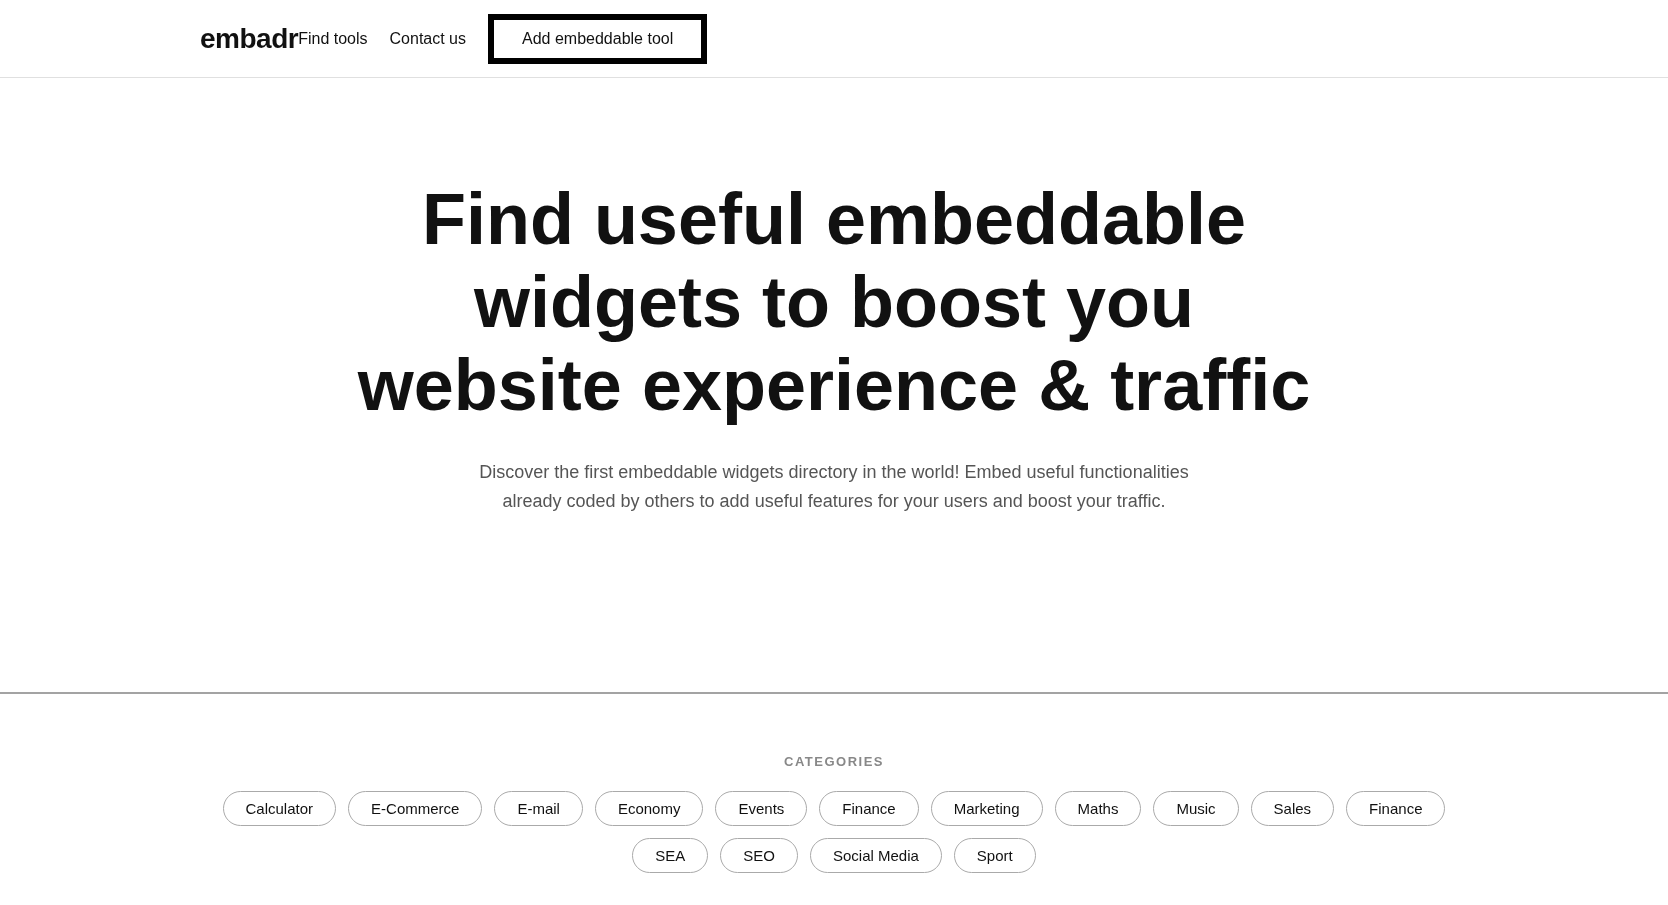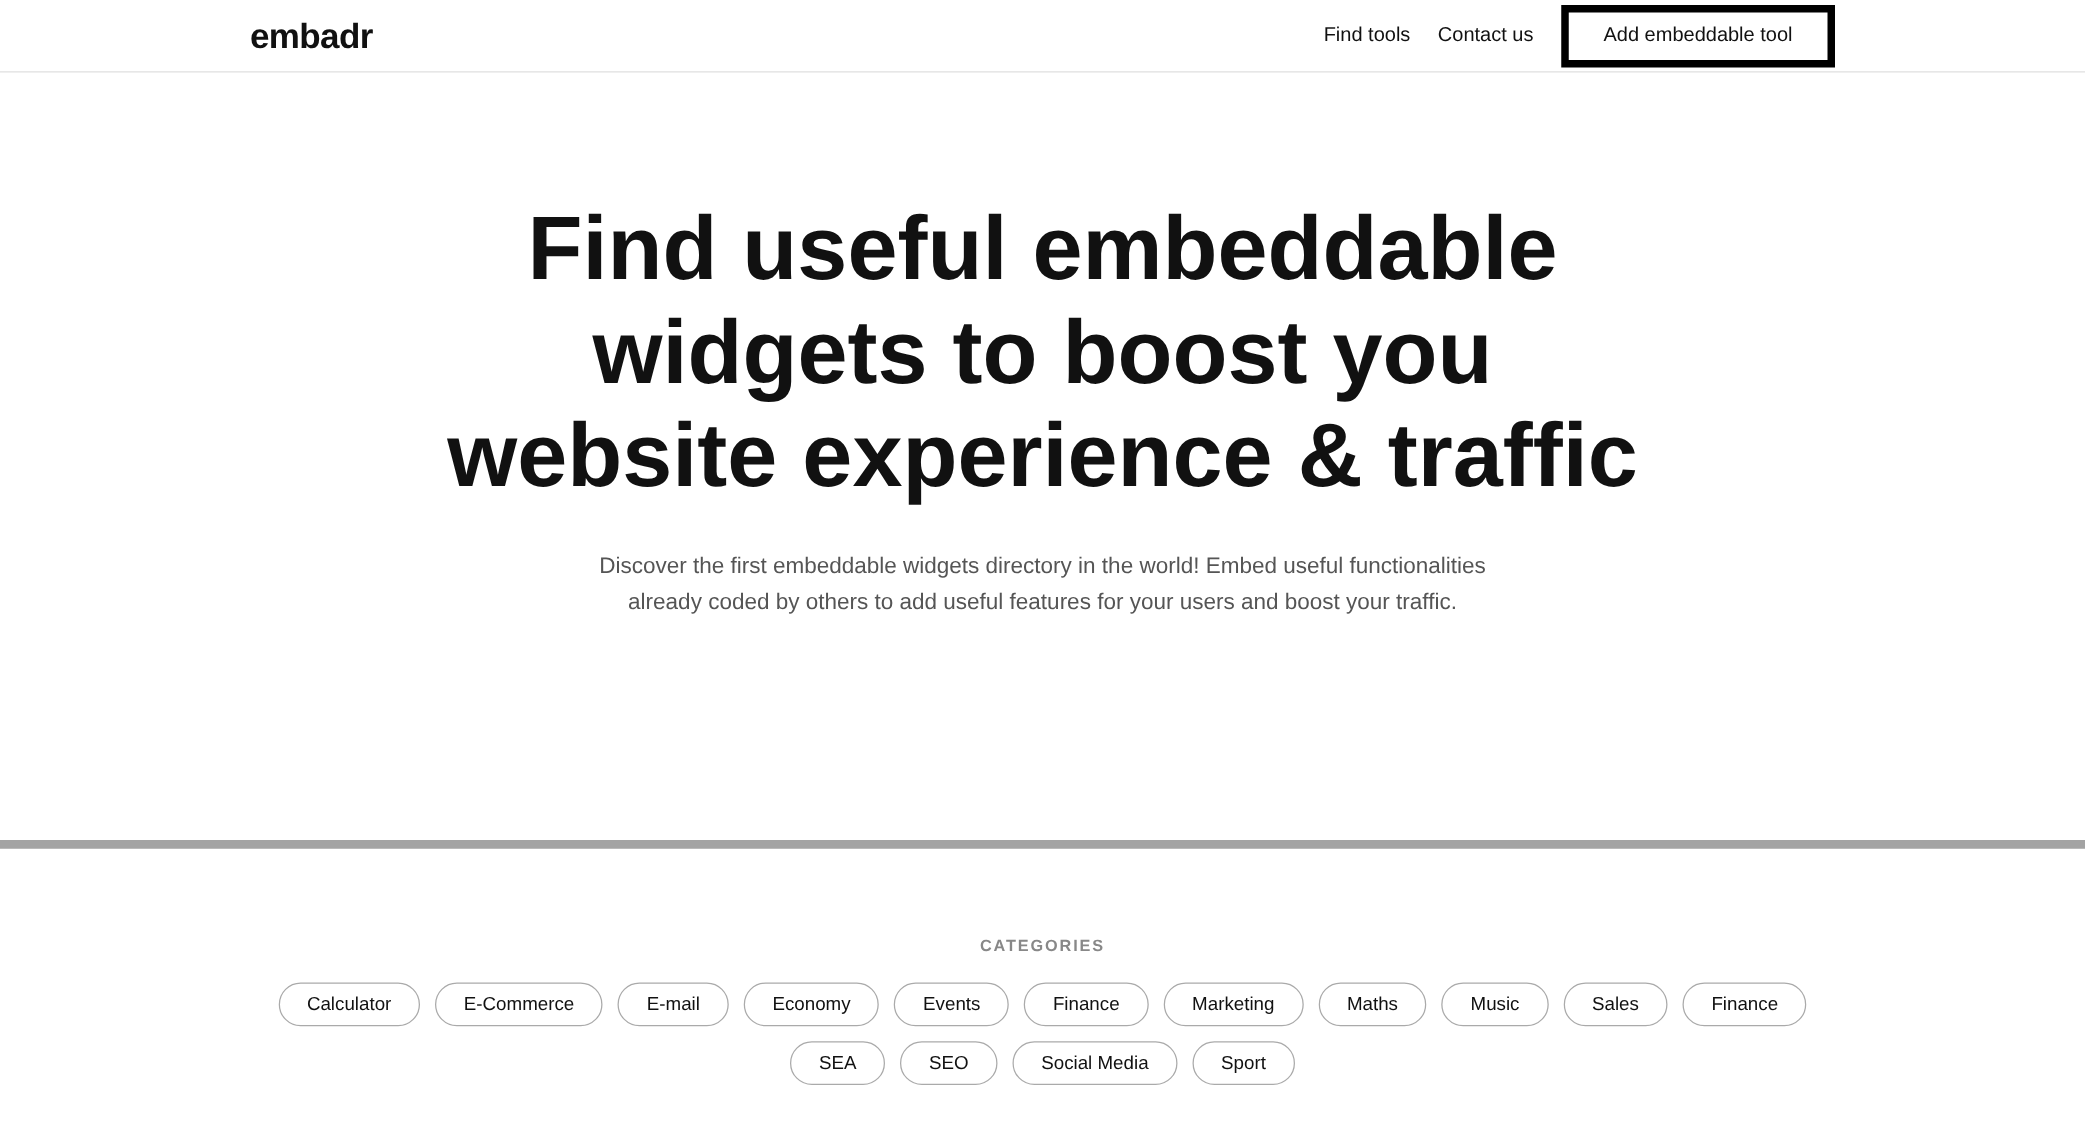--- a/index.html
+++ b/index.html
@@ -13,23 +13,22 @@
       background: #ffffff;
       color: #111111;
       width: 1668px;
       min-height: 905px;
     }
 
     
     header {
       display: flex;
       align-items: center;
-      justify-content: space-between;
       padding: 0 200px;
-      height: 58px;
+      height: 78px;
       border-bottom: 1px solid #e0e0e0;
     }
 
     .logo {
       font-size: 28px;
       font-weight: 700;
       color: #111111;
       letter-spacing: -0.5px;
     }
 
@@ -58,21 +57,21 @@
     }
 
     
     .hero {
       display: flex;
       flex-direction: column;
       align-items: center;
       justify-content: center;
       padding: 100px 200px 120px;
       text-align: center;
-      border-bottom: 7px solid #a3a3a3;
+      border-bottom: 2px solid #a3a3a3;
     }
 
     .hero-title {
       font-size: 72px;
       font-weight: 800;
       line-height: 1.15;
       color: #111111;
       max-width: 1000px;
       margin-bottom: 32px;
     }
@@ -104,21 +103,20 @@
       padding: 60px 200px 40px;
     }
 
     .categories-label {
       font-size: 13px;
       font-weight: 600;
       color: #888888;
       letter-spacing: 1.5px;
       text-transform: uppercase;
       margin-bottom: 22px;
-      margin-top: 10px;
     }
 
     .category-tags-row {
       display: flex;
       flex-wrap: wrap;
       justify-content: center;
       gap: 12px;
       margin-bottom: 12px;
     }
 

